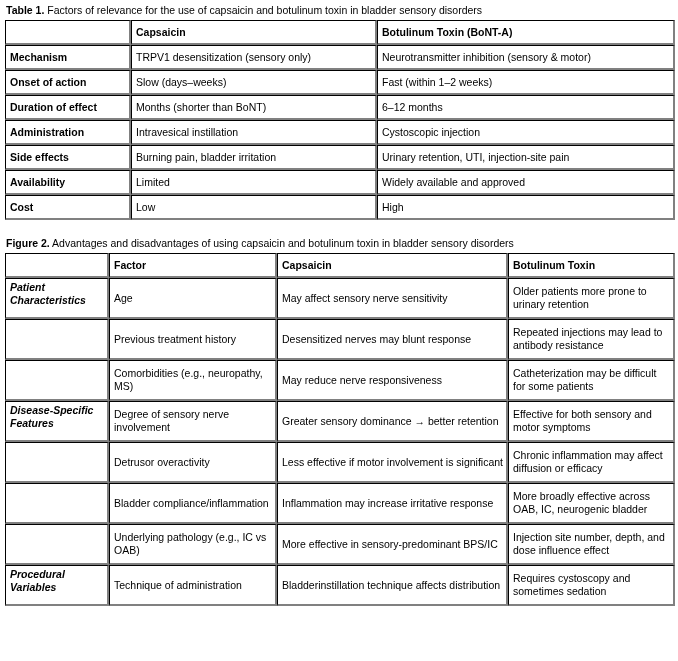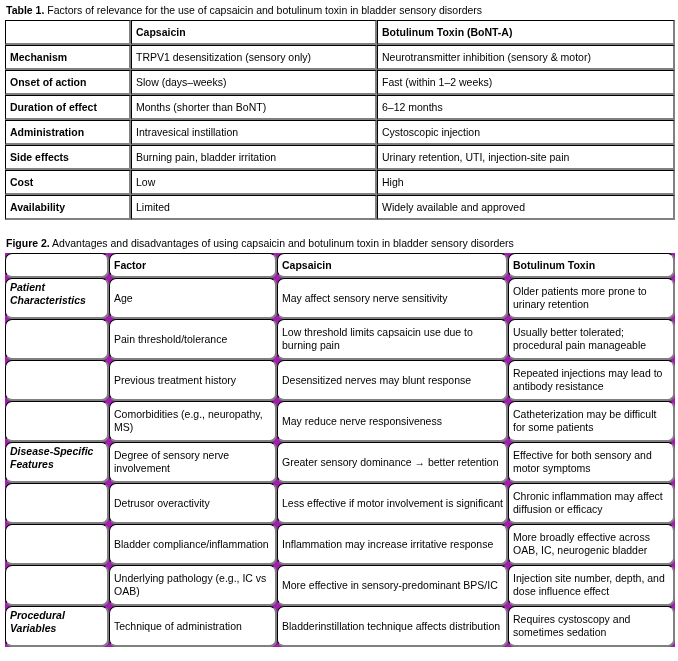--- a/index.html
+++ b/index.html
@@ -75,21 +75,21 @@
   #table1 col.c2 { width: 298px; }
 
   
   .block-gap { height: 17px; }
 
   
   #table2 col.c0 { width: 104px; }
   #table2 col.c1 { width: 168px; }
   #table2 col.c2 { width: 231px; }
   #table2 col.c3 { width: 167px; }
-  #table2 td { height: 18px; border-radius: 7px; }
+  #table2 td { height: 18px; }
   #table2 tr.hdr-row td { height: 18px; }
   #table2 tr.body-row td { height: 34px; }
 </style>
 </head>
 <body>
 
 <div class="page">
 
   <div class="caption">
     <span class="lead">Table 1.</span><span> Factors of relevance for the use of capsaicin and botulinum toxin in bladder sensory disorders</span>
@@ -126,28 +126,28 @@
         <td class="rowhdr">Administration</td>
         <td>Intravesical instillation</td>
         <td>Cystoscopic injection</td>
       </tr>
       <tr>
         <td class="rowhdr">Side effects</td>
         <td>Burning pain, bladder irritation</td>
         <td>Urinary retention, UTI, injection-site pain</td>
       </tr>
       <tr>
+        <td class="rowhdr">Availability</td>
+        <td>Limited</td>
+        <td>Widely available and approved</td>
+      </tr>
+      <tr>
         <td class="rowhdr">Cost</td>
         <td>Low</td>
         <td>High</td>
-      </tr>
-      <tr>
-        <td class="rowhdr">Availability</td>
-        <td>Limited</td>
-        <td>Widely available and approved</td>
       </tr>
     </tbody>
   </table>
 
   <div class="block-gap"></div>
 
   <div class="caption">
     <span class="lead">Figure 2.</span><span> Advantages and disadvantages of using capsaicin and botulinum toxin in bladder sensory disorders</span>
   </div>
 
@@ -168,26 +168,20 @@
 
       <tr class="body-row">
         <td class="rowhdr top-align">Patient
 Characteristics</td>
         <td>Age</td>
         <td>May affect sensory nerve sensitivity</td>
         <td>Older patients more prone to urinary retention</td>
       </tr>
       <tr class="body-row">
         <td class="rowhdr top-align"></td>
-        <td>Pain threshold/tolerance</td>
-        <td>Low threshold limits capsaicin use due to burning pain</td>
-        <td>Usually better tolerated; procedural pain manageable</td>
-      </tr>
-      <tr class="body-row">
-        <td class="rowhdr top-align"></td>
         <td>Previous treatment history</td>
         <td>Desensitized nerves may blunt response</td>
         <td>Repeated injections may lead to antibody resistance</td>
       </tr>
       <tr class="body-row">
         <td class="rowhdr top-align"></td>
         <td>Comorbidities (e.g., neuropathy, MS)</td>
         <td>May reduce nerve responsiveness</td>
         <td>Catheterization may be difficult for some patients</td>
       </tr>

